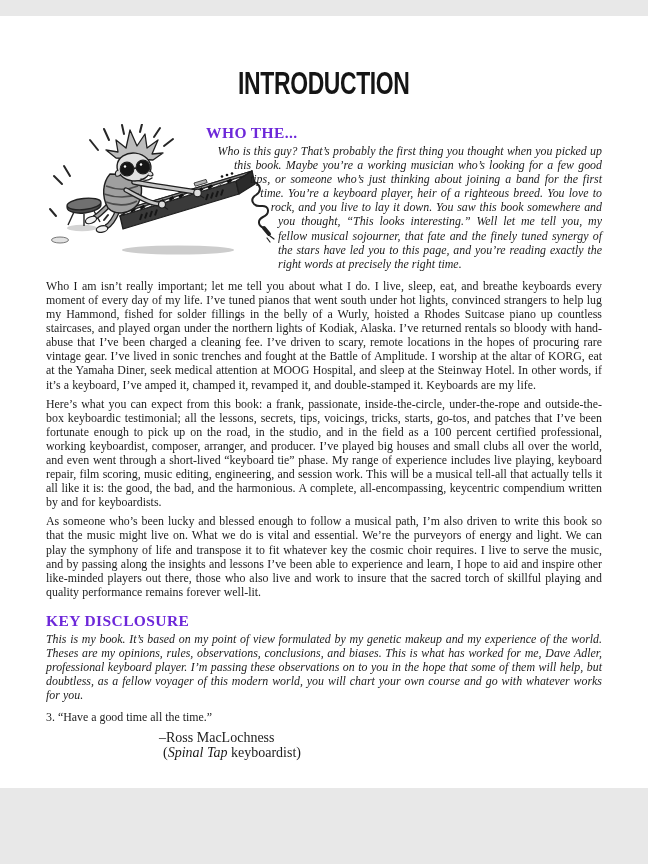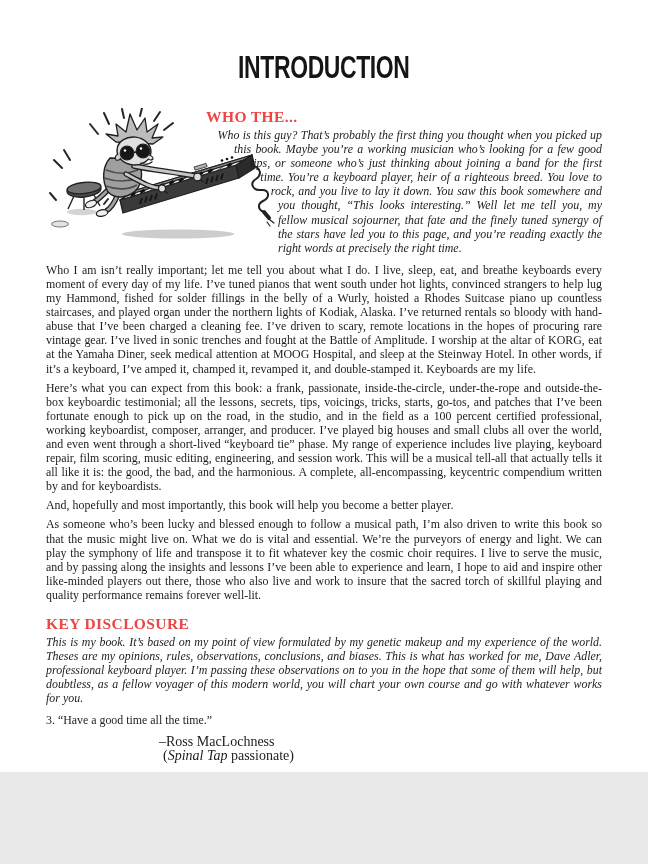--- a/index.html
+++ b/index.html
@@ -1,20 +1,20 @@
 <!DOCTYPE html>
 <html><head>
 <meta charset="utf-8">
 <style>
   html, body { margin: 0; padding: 0; background: #e8e8e8; }
   .page {
     position: relative;
     width: 648px;
     height: 772px;
-    margin: 0 auto;
+    margin: 16px auto;
     background: #ffffff;
     overflow: hidden;
     color: #1c1c1c;
     font-family: "Liberation Serif", "DejaVu Serif", serif;
   }
   .content { padding: 0 46px; }
 
   .title-wrap { text-align: center; margin-top: 50px; height: 38px; }
   .book-title {
     display: inline-block;
@@ -29,21 +29,21 @@
   }
 
   section { margin: 0; }
   .sec-who { margin-top: 20px; }
 
   h2 {
     margin: 0;
     font-size: 15.5px;
     font-weight: 700;
     letter-spacing: 0.4px;
-    color: #ef4444;
+    color: #6d28d9;
     line-height: 18px;
   }
   .h-gap { margin-top: 13px; }
 
   p.body {
     margin: 5px 0 0 0;
     font-size: 11.9px;
     line-height: 14.1px;
     text-align: justify;
     word-spacing: 0.2px;
@@ -208,34 +208,33 @@
         </svg>
       </figure>
 
       <h2>WHO THE...</h2>
       <p class="body first">Who is this guy? That’s probably the first thing you thought when you picked up this book. Maybe you’re a working musician who’s looking for a few good tips, or someone who’s just thinking about joining a band for the first time. You’re a keyboard player, heir of a righteous breed. You love to rock, and you live to lay it down. You saw this book somewhere and you thought, “This looks interesting.” Well let me tell you, my fellow musical sojourner, that fate and the finely tuned synergy of the stars have led you to this page, and you’re reading exactly the right words at precisely the right time.</p>
     </section>
 
     <section class="sec-main">
       <p class="body">Who I am isn’t really important; let me tell you about what I do. I live, sleep, eat, and breathe keyboards every moment of every day of my life. I’ve tuned pianos that went south under hot lights, convinced strangers to help lug my Hammond, fished for solder fillings in the belly of a Wurly, hoisted a Rhodes Suitcase piano up countless staircases, and played organ under the northern lights of Kodiak, Alaska. I’ve returned rentals so bloody with hand-abuse that I’ve been charged a cleaning fee. I’ve driven to scary, remote locations in the hopes of procuring rare vintage gear. I’ve lived in sonic trenches and fought at the Battle of Amplitude. I worship at the altar of KORG, eat at the Yamaha Diner, seek medical attention at MOOG Hospital, and sleep at the Steinway Hotel. In other words, if it’s a keyboard, I’ve amped it, champed it, revamped it, and double-stamped it. Keyboards are my life.</p>
       <p class="body">Here’s what you can expect from this book: a frank, passionate, inside-the-circle, under-the-rope and outside-the-box keyboardic testimonial; all the lessons, secrets, tips, voicings, tricks, starts, go-tos, and patches that I’ve been fortunate enough to pick up on the road, in the studio, and in the field as a 100 percent certified professional, working keyboardist, composer, arranger, and producer. I’ve played big houses and small clubs all over the world, and even went through a short-lived “keyboard tie” phase. My range of experience includes live playing, keyboard repair, film scoring, music editing, engineering, and session work. This will be a musical tell-all that actually tells it all like it is: the good, the bad, and the harmonious. A complete, all-encompassing, keycentric compendium written by and for keyboardists.</p>
-      <p class="body">And, hopefully and most importantly, this book will help you become a better player.</p>
       <p class="body">As someone who’s been lucky and blessed enough to follow a musical path, I’m also driven to write this book so that the music might live on. What we do is vital and essential. We’re the purveyors of energy and light. We can play the symphony of life and transpose it to fit whatever key the cosmic choir requires. I live to serve the music, and by passing along the insights and lessons I’ve been able to experience and learn, I hope to aid and inspire other like-minded players out there, those who also live and work to insure that the sacred torch of skillful playing and quality performance remains forever well-lit.</p>
     </section>
 
     <section>
       <h2 class="h-gap">KEY DISCLOSURE</h2>
       <p class="body first">This is my book. It’s based on my point of view formulated by my genetic makeup and my experience of the world. Theses are my opinions, rules, observations, conclusions, and biases. This is what has worked for me, Dave Adler, professional keyboard player. I’m passing these observations on to you in the hope that some of them will help, but doubtless, as a fellow voyager of this modern world, you will chart your own course and go with whatever works for you.</p>
     </section>
 
     <section>
       <p class="list-item">3. “Have a good time all the time.”</p>
 
       <div class="attribution">
         <span>–Ross MacLochness</span>
-        <span class="credit"><span>(</span><i>Spinal Tap</i><span> passionate)</span></span>
+        <span class="credit"><span>(</span><i>Spinal Tap</i><span> keyboardist)</span></span>
       </div>
     </section>
 
   </div>
 
   <div class="folio">viii</div>
 </div>
 
 </body></html>

